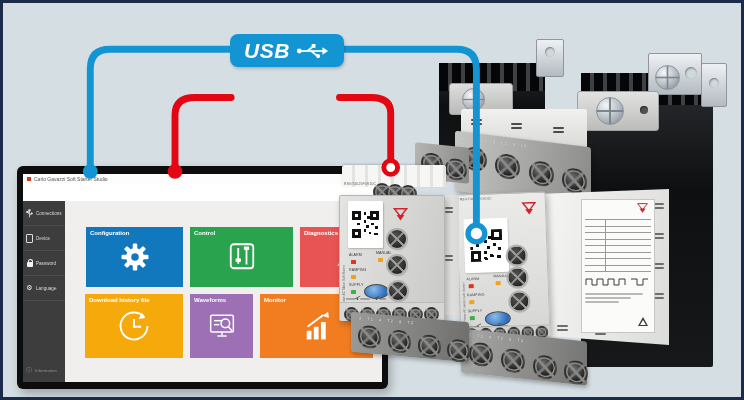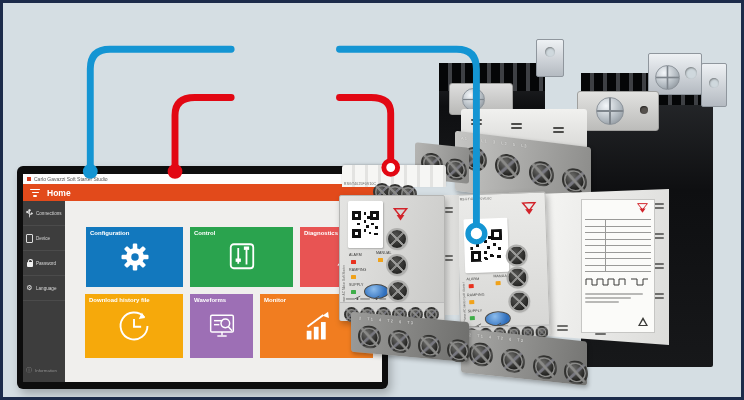--- a/index.html
+++ b/index.html
@@ -101,28 +101,20 @@
 <div class="stage">
 
   <div class="abs tablet"></div>
   <div class="abs screen">
 
     <div class="titlebar">
       <i class="dot"></i>
       <span>Carlo Gavazzi Soft Starter Studio</span>
     </div>
 
-    <div class="appheader">
-      <span class="burger">
-          <i></i>
-          <i></i>
-          <i></i>
-        </span>
-      <b>Home</b>
-    </div>
 
     <div class="appbody">
       <div class="sidebar">
         <div class="sideitem">
           <span class="mini">
             <svg width="7" height="9" viewBox="0 0 10 14">
                 <g stroke="#e4e4e4" stroke-width="1.2" fill="#e4e4e4">
                   <line x1="5" y1="2" x2="5" y2="13"></line>
                   <circle cx="5" cy="2" r="1.4"></circle>
                   <path d="M5 8 L2 5.5" fill="none"></path>
@@ -490,14 +482,28 @@
       <path d="M339,47 H458 Q478,47 478,67 V228" stroke="#1495d3" stroke-width="7"></path>
       <path d="M229,96 H192 Q172,96 172,114 V166" stroke="#e20713" stroke-width="7"></path>
       <path d="M339,96 H371 Q391,96 391,112 V158" stroke="#e20713" stroke-width="7"></path>
     </g>
     <circle cx="86" cy="171" r="7.5" fill="#1495d3"></circle>
     <circle cx="172" cy="171" r="7.5" fill="#e20713"></circle>
     <circle cx="391" cy="167" r="7" fill="#fff" stroke="#e20713" stroke-width="5"></circle>
     <circle cx="478" cy="234" r="8.5" fill="#fff" stroke="#1495d3" stroke-width="5.5"></circle>
   </svg>
 
+  <div class="badge badge-usb">
+    <span>USB</span>
+    <svg width="34" height="16" viewBox="0 0 36 16">
+      <g stroke="#fff" stroke-width="1.8" fill="#fff">
+        <circle cx="3.5" cy="8" r="2.6" stroke="none"></circle>
+        <line x1="5.5" y1="8" x2="29" y2="8"></line>
+        <path d="M28 4 L34 8 L28 12 Z" stroke="none"></path>
+        <path d="M12 8 L18 3.2" fill="none"></path>
+        <rect x="16.6" y="0.6" width="4" height="4" stroke="none"></rect>
+        <path d="M16 8 L22 12.8" fill="none"></path>
+        <circle cx="23.4" cy="13.4" r="2.2" stroke="none"></circle>
+      </g>
+    </svg>
+  </div>
 
 </div>
 
 </body></html>

